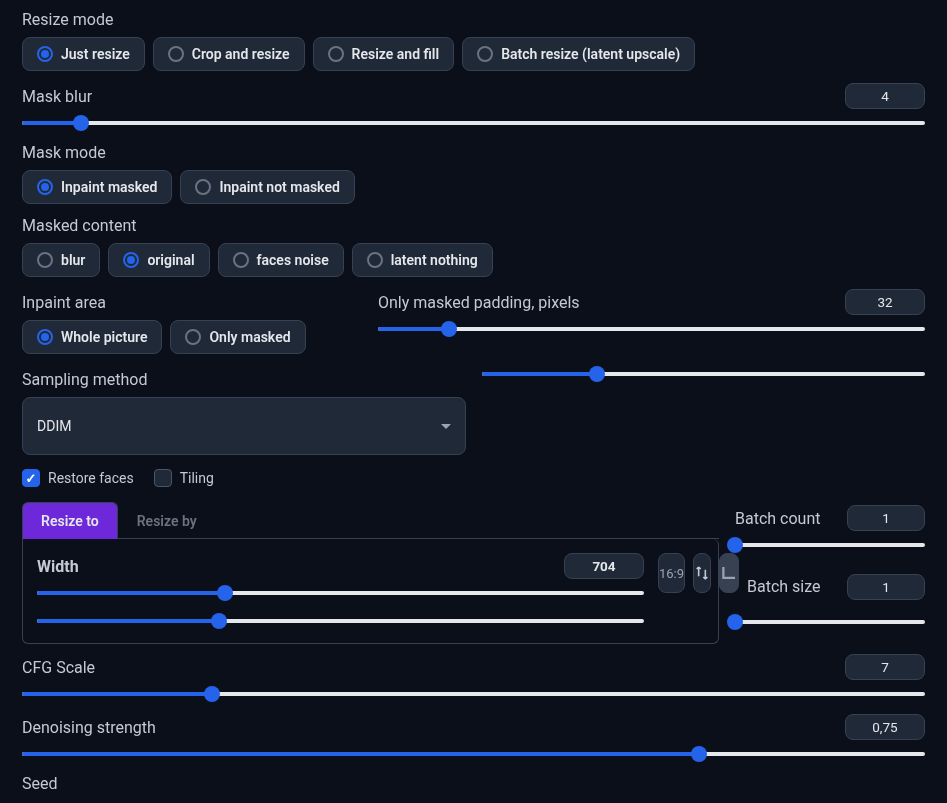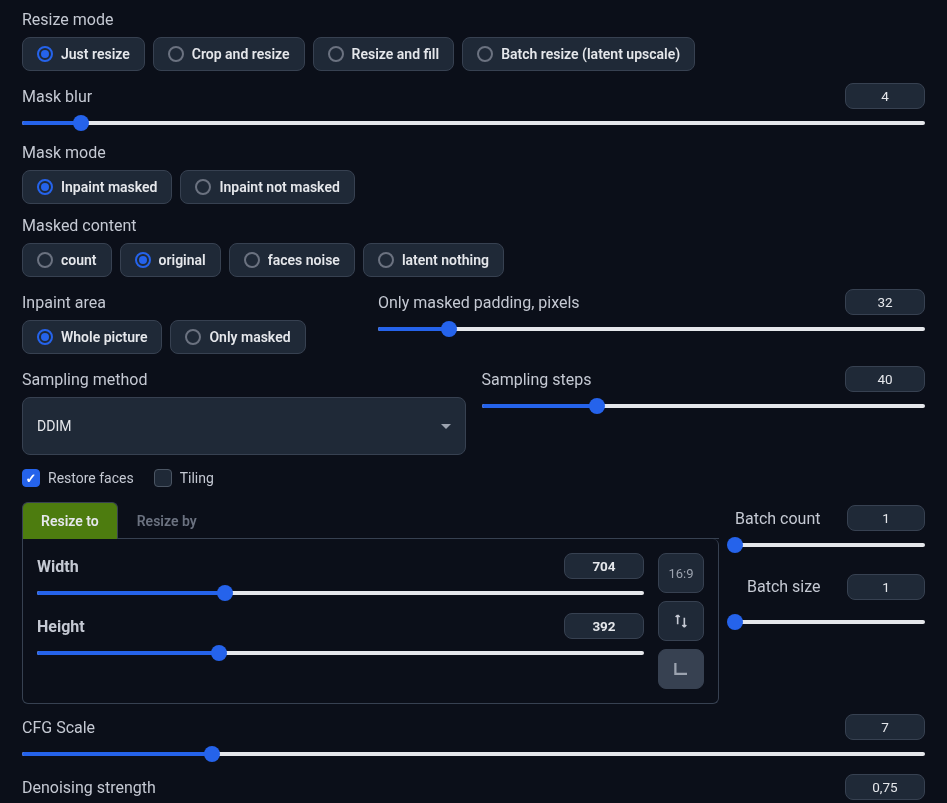--- a/index.html
+++ b/index.html
@@ -171,41 +171,41 @@
       border: 1px solid transparent;
       border-bottom: none;
       position: relative;
       top: 1px;
     }
     .tab.active {
       color: #e5e7eb;
       border-color: #374151;
       border-top-left-radius: 6px;
       border-top-right-radius: 6px;
-      background: #4d7c0f;
+      background: #6d28d9;
     }
     .tab-panel {
       border: 1px solid #374151;
       border-top: none;
       border-top-right-radius: 6px;
       border-bottom-left-radius: 6px;
       border-bottom-right-radius: 6px;
       padding: 14px;
     }
     .resize-layout {
       display: flex;
       gap: 14px;
     }
     .resize-sliders {
       flex: 1;
       font-weight: bold;
     }
     .resize-btns {
       display: flex;
-      flex-direction: column;
+      flex-direction: row;
       gap: 8px;
       width: 46px;
     }
     .square-btn {
       background: #1f2937;
       border: 1px solid #374151;
       border-radius: 8px;
       height: 40px;
       display: flex;
       align-items: center;
@@ -267,21 +267,21 @@
   <div class="radio-btn">
     <span class="radio-circle"></span>
     <span class="radio-label">Inpaint not masked</span>
   </div>
 </div>
 
 <div class="section-label">Masked content</div>
 <div class="radio-group">
   <div class="radio-btn">
     <span class="radio-circle"></span>
-    <span class="radio-label">count</span>
+    <span class="radio-label">blur</span>
   </div>
   <div class="radio-btn">
     <span class="radio-circle checked"></span>
     <span class="radio-label">original</span>
   </div>
   <div class="radio-btn">
     <span class="radio-circle"></span>
     <span class="radio-label">faces noise</span>
   </div>
   <div class="radio-btn">
@@ -320,24 +320,20 @@
 
 <div class="two-col">
   <div class="col">
     <div class="section-label">Sampling method</div>
     <div class="select-box">
       <span>DDIM</span>
       <span class="caret"></span>
     </div>
   </div>
   <div class="col">
-    <div class="slider-header">
-      <div class="section-label" style="margin:0">Sampling steps</div>
-      <div class="num-box">40</div>
-    </div>
     <div class="slider-wrap">
       <div class="slider-track">
           <div class="slider-fill" style="width:26%"></div>
           <div class="slider-thumb" style="left:26%"></div>
         </div>
     </div>
   </div>
 </div>
 
 <div class="checkbox-row">
@@ -363,24 +359,20 @@
           <div class="slider-header">
             <div class="section-label" style="margin:0">Width</div>
             <div class="num-box">704</div>
           </div>
           <div class="slider-wrap mb-12">
             <div class="slider-track">
                 <div class="slider-fill" style="width:31%"></div>
                 <div class="slider-thumb" style="left:31%"></div>
               </div>
           </div>
-          <div class="slider-header">
-            <div class="section-label" style="margin:0">Height</div>
-            <div class="num-box">392</div>
-          </div>
           <div class="slider-wrap">
             <div class="slider-track">
                 <div class="slider-fill" style="width:30%"></div>
                 <div class="slider-thumb" style="left:30%"></div>
               </div>
           </div>
         </div>
         <div class="resize-btns">
           <div class="square-btn">16:9</div>
           <div class="square-btn">

